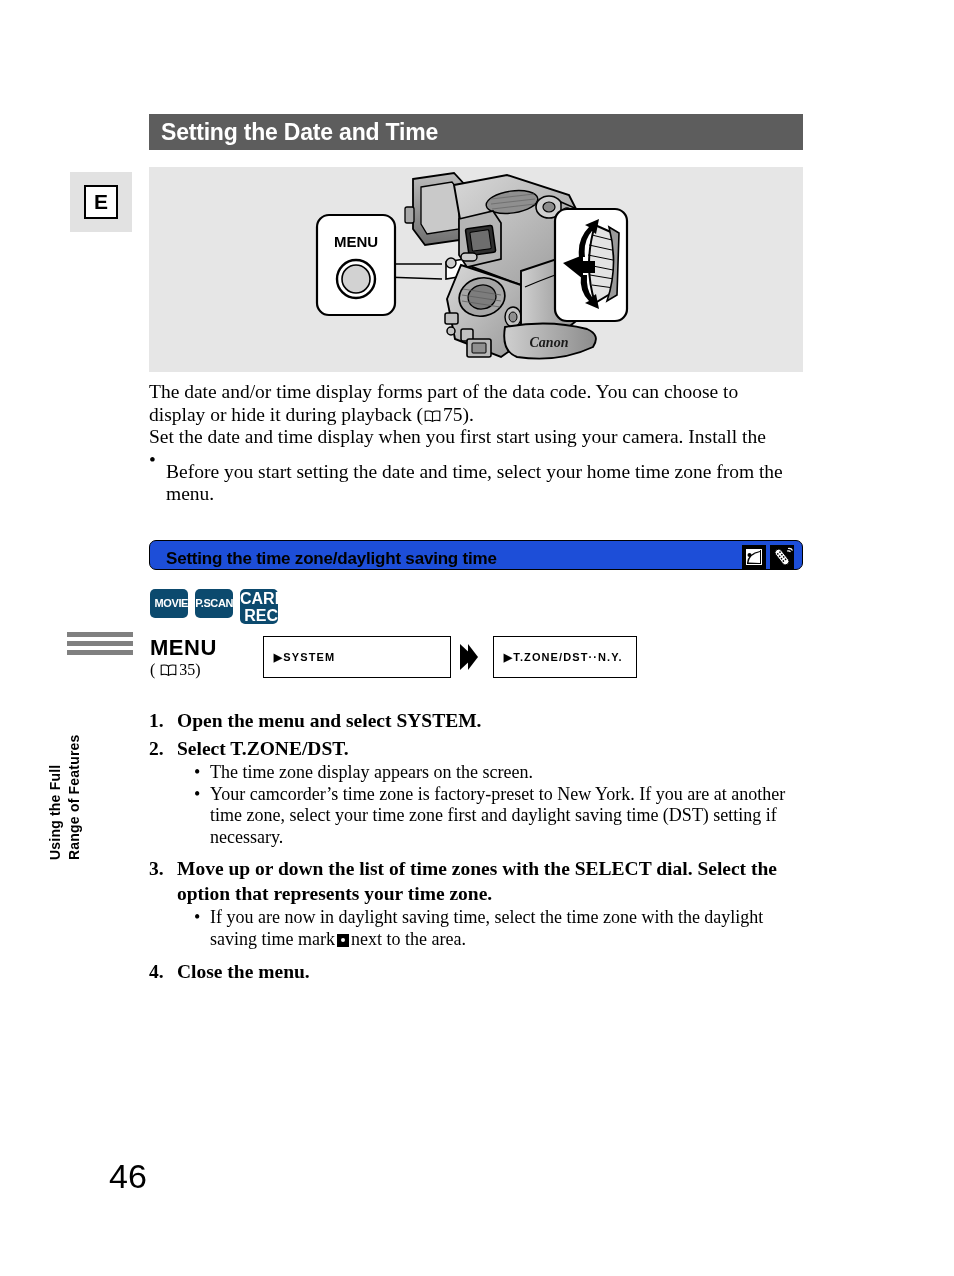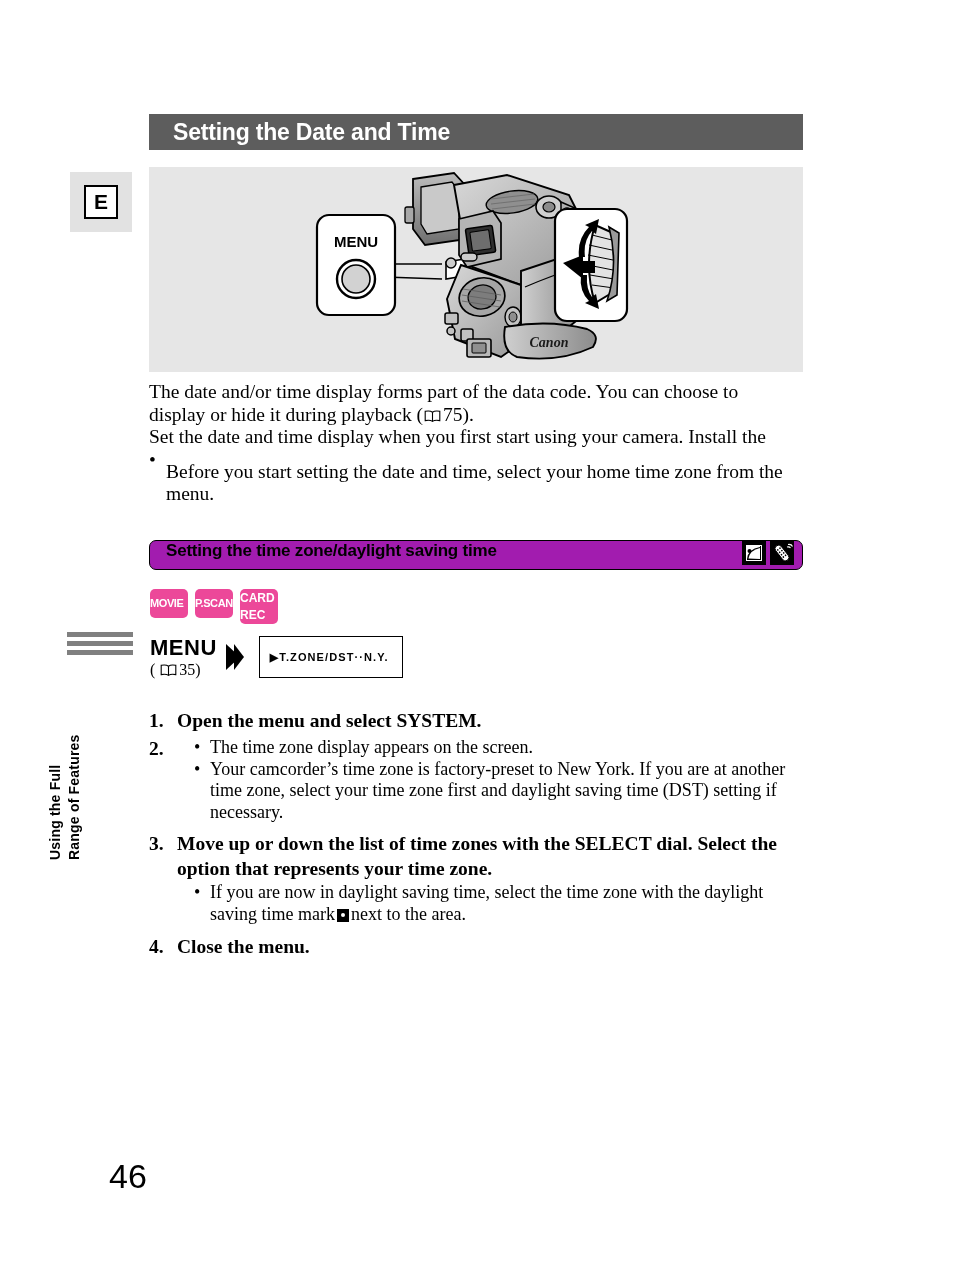--- a/index.html
+++ b/index.html
@@ -75,21 +75,21 @@
     left: 149px;
     top: 114px;
     width: 654px;
     height: 36px;
     background: #5d5d5d;
     color: #ffffff;
     font-family: "Liberation Sans", sans-serif;
     font-weight: bold;
     font-size: 23px;
     line-height: 36px;
-    padding-left: 24px;
+    padding-left: 12px;
     box-sizing: border-box;
     letter-spacing: -0.2px;
   }
 
   
   #illustration {
     position: absolute;
     left: 149px;
     top: 167px;
     width: 654px;
@@ -123,26 +123,26 @@
     margin: 0 2px 0 1px;
   }
 
   
   #subsection {
     position: absolute;
     left: 149px;
     top: 540px;
     width: 654px;
     height: 30px;
-    background: #a21caf;
+    background: #1d4ed8;
     border: 1.5px solid #000;
     border-radius: 7px;
     box-sizing: border-box;
     display: flex;
-    align-items: flex-start;
+    align-items: flex-end;
   }
   #subsection .label {
     font-family: "Liberation Sans", sans-serif;
     font-weight: bold;
     font-size: 17px;
     padding-left: 16px;
     flex: 1;
     letter-spacing: -0.2px;
   }
   #subsection .icons {
@@ -160,38 +160,38 @@
   
   #mode-badges {
     position: absolute;
     left: 150px;
     top: 589px;
     display: flex;
     gap: 7px;
     align-items: flex-start;
   }
   .badge {
-    background: #ec4899;
+    background: #0c4a6e;
     color: #fff;
     border-radius: 5px;
     font-family: "Liberation Sans", sans-serif;
     font-weight: bold;
-    text-align: left;
+    text-align: right;
     letter-spacing: -0.4px;
   }
   .badge.one {
     width: 38px;
     height: 29px;
     font-size: 11px;
     line-height: 29px;
   }
   .badge.two {
     width: 38px;
     height: 35px;
-    font-size: 12px;
+    font-size: 16px;
     line-height: 17px;
     padding-top: 1px;
     box-sizing: border-box;
   }
   .badge.two span { display: block; letter-spacing: 0px; }
 
   
   #menu-flow {
     position: absolute;
     left: 150px;
@@ -492,20 +492,21 @@
 <div id="menu-flow">
   <div>
     <div class="menu-word">MENU</div>
     <div class="menu-ref">
       <span>( </span><span class="bookicon"><svg width="17" height="12" viewBox="0 0 17 12">
             <path d="M8.5 2.2 C6.6 0.7 4 0.7 1.2 1.3 L1.2 10.6 C4 10 6.6 10 8.5 11.4 C10.4 10 13 10 15.8 10.6 L15.8 1.3 C13 0.7 10.4 0.7 8.5 2.2 Z" fill="#fff" stroke="#000" stroke-width="1.1"></path>
             <line x1="8.5" y1="2.4" x2="8.5" y2="11.2" stroke="#000" stroke-width="1.1"></line>
           </svg></span><span>35</span><span>)</span>
     </div>
   </div>
+  <div class="box box1">▶SYSTEM</div>
   <div class="flowarrow">
     <svg width="20" height="30" viewBox="0 0 20 30">
       <path d="M2 2 L16 15 L2 28 Z" fill="#000"></path>
       <path d="M10 2 L20 15 L10 28 Z" fill="#000"></path>
     </svg>
   </div>
   <div class="box box2">▶T.ZONE/DST··N.Y.</div>
 </div>
 
 <div id="steps">
@@ -513,20 +514,21 @@
   <div class="step">
     <div class="num">1.</div>
     <div class="body">
       <div class="heading">Open the menu and select SYSTEM.</div>
     </div>
   </div>
 
   <div class="step">
     <div class="num">2.</div>
     <div class="body">
+      <div class="heading">Select T.ZONE/DST.</div>
       <div class="subs">
         <div class="sub-bullet">
           <span class="dot">•</span>
           <span class="txt">The time zone display appears on the screen.</span>
         </div>
         <div class="sub-bullet">
           <span class="dot">•</span>
           <span class="txt">Your camcorder’s time zone is factory-preset to New York. If you are at another time zone, select your time zone first and daylight saving time (DST) setting if necessary.</span>
         </div>
       </div>

